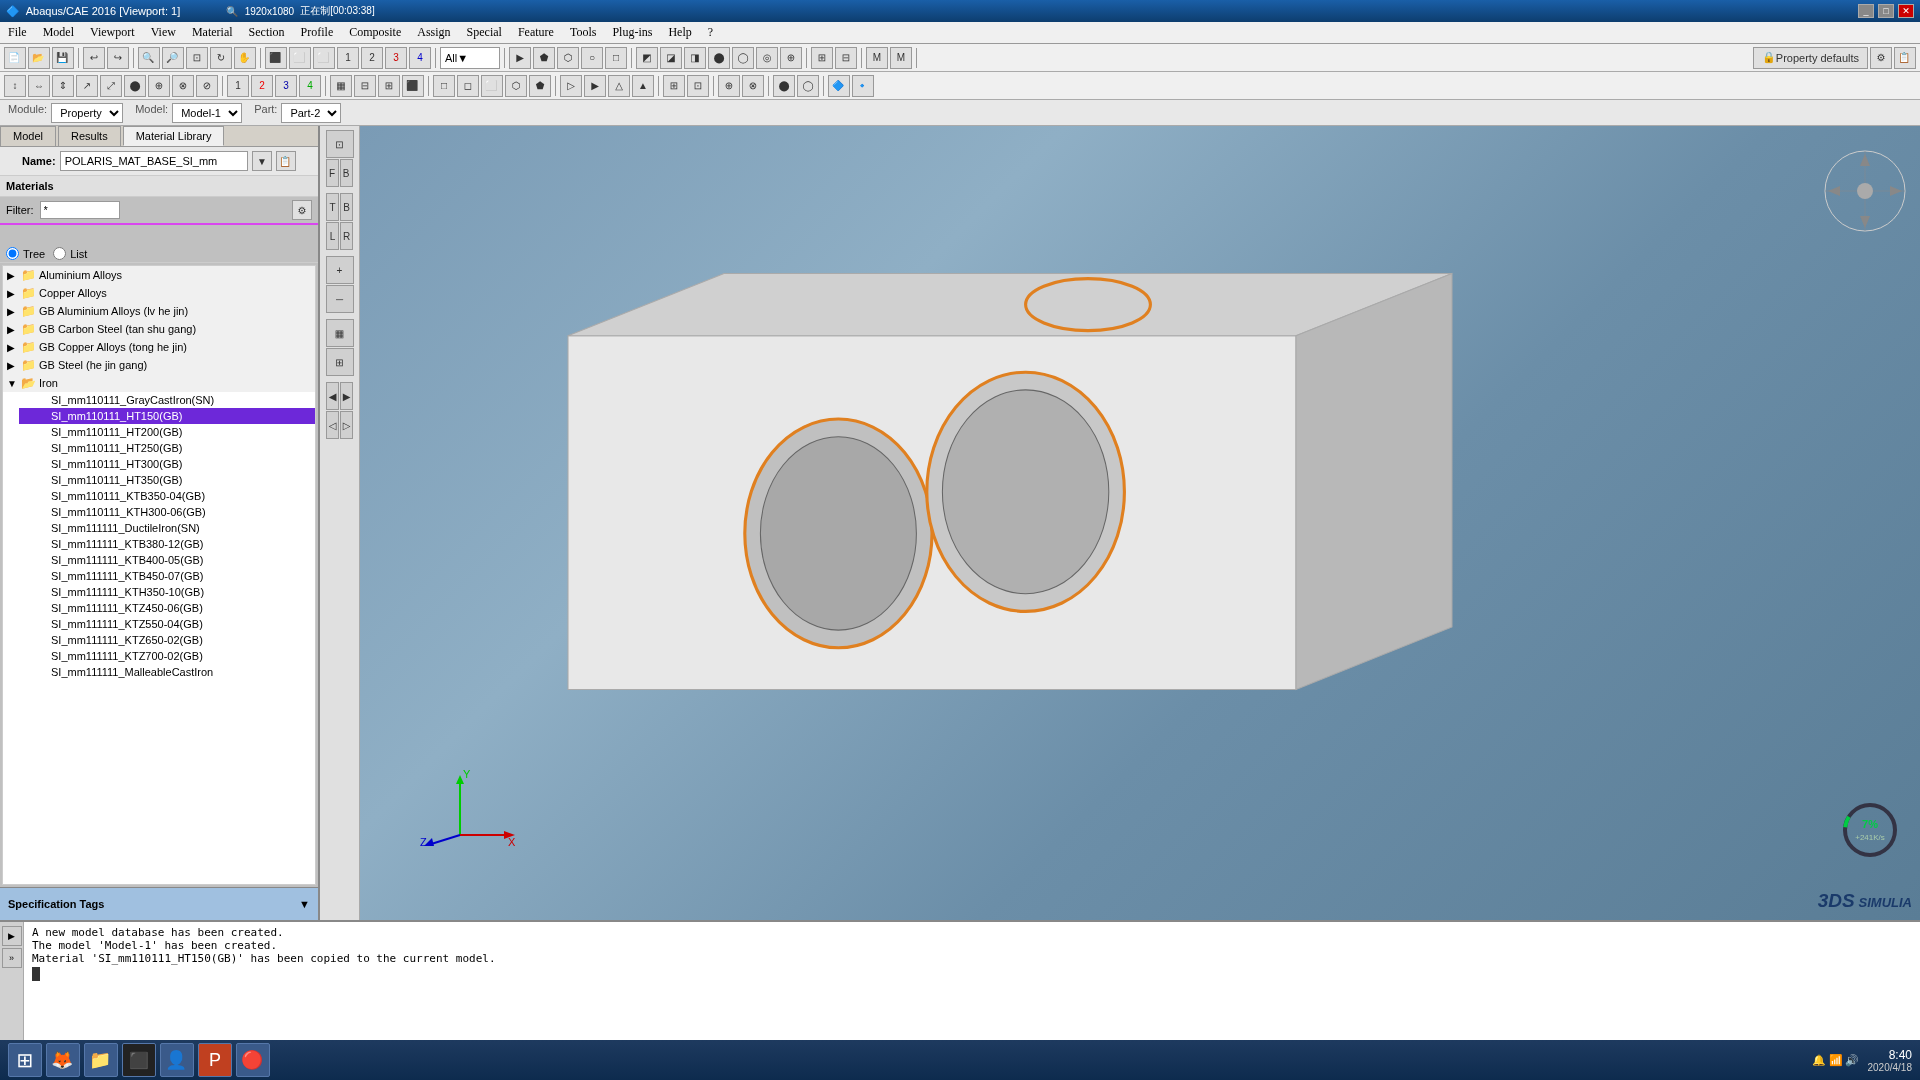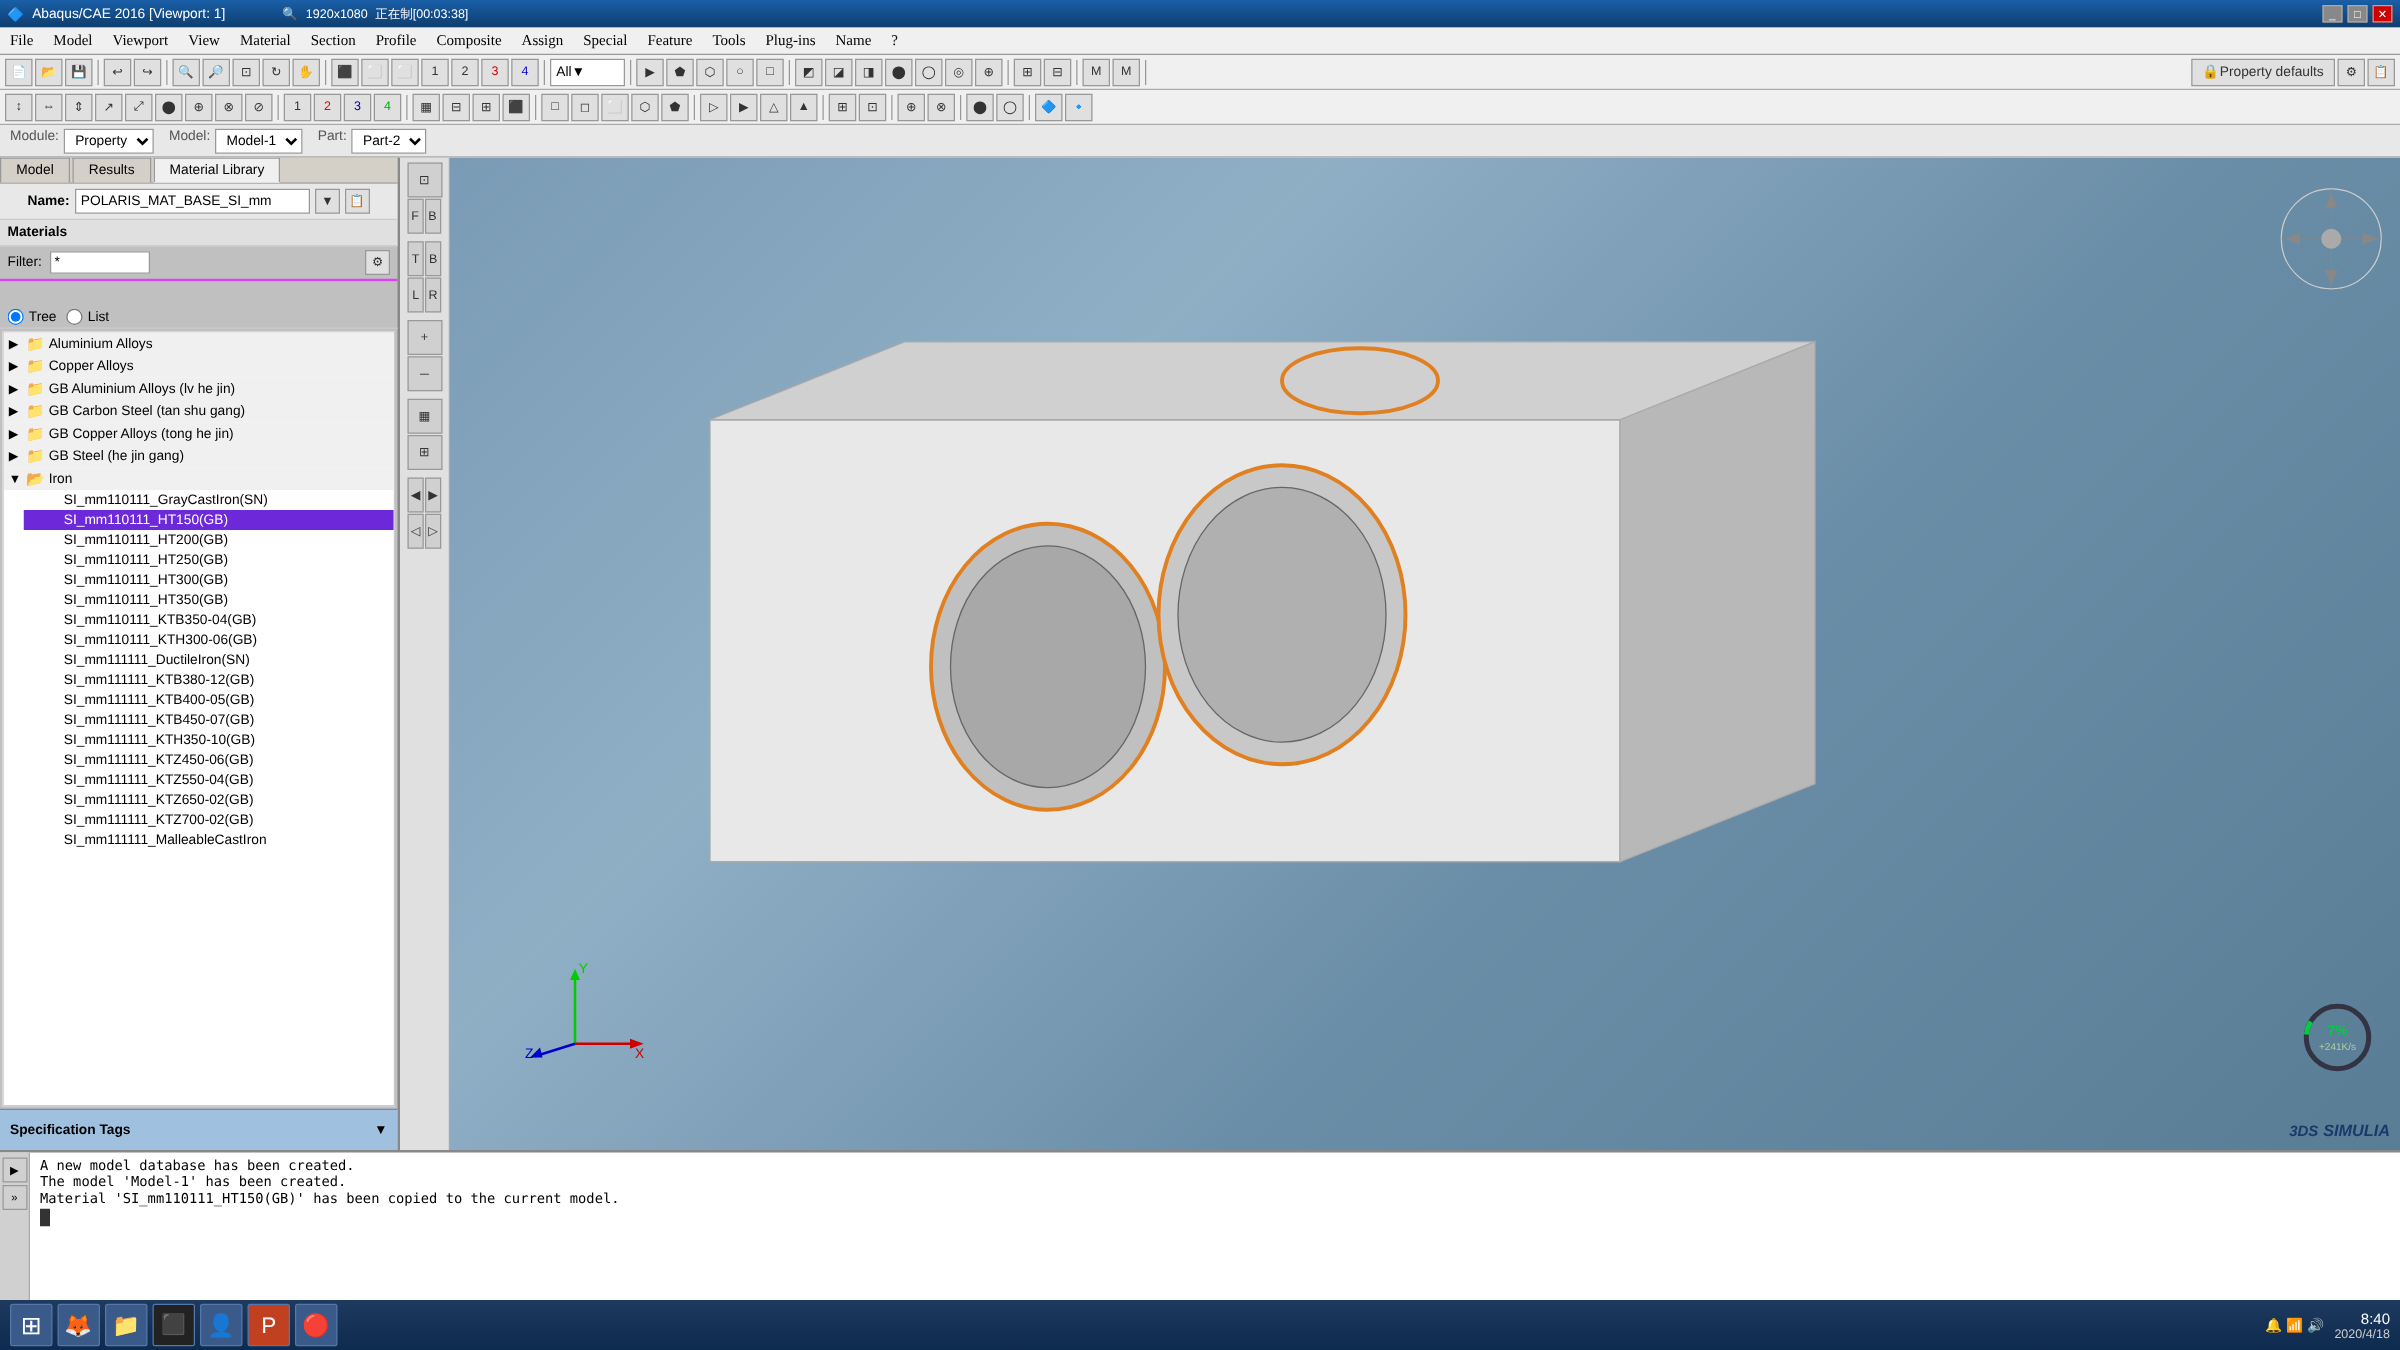--- a/index.html
+++ b/index.html
@@ -241,21 +241,21 @@
     <div class="menu-item">View</div>
     <div class="menu-item">Material</div>
     <div class="menu-item">Section</div>
     <div class="menu-item">Profile</div>
     <div class="menu-item">Composite</div>
     <div class="menu-item">Assign</div>
     <div class="menu-item">Special</div>
     <div class="menu-item">Feature</div>
     <div class="menu-item">Tools</div>
     <div class="menu-item">Plug-ins</div>
-    <div class="menu-item">Name</div>
+    <div class="menu-item">Help</div>
     <div class="menu-item">?</div>
   </div>
 
   <div id="toolbar1">
     <div class="tb-btn">📄</div>
     <div class="tb-btn">📂</div>
     <div class="tb-btn">💾</div>
     <div class="tb-sep"></div>
     <div class="tb-btn">↩</div>
     <div class="tb-btn">↪</div>
@@ -599,21 +599,21 @@
               <circle cx="30" cy="30" r="25" fill="none" stroke="#334" stroke-width="4"></circle>
 
               <circle cx="30" cy="30" r="25" fill="none" stroke="#00cc44" stroke-width="4" stroke-dasharray="11 148" stroke-dashoffset="39" transform="rotate(-90 30 30)"></circle>
               <text x="30" y="28" text-anchor="middle" font-size="11" fill="#00cc44" font-weight="bold">7%</text>
               <text x="30" y="40" text-anchor="middle" font-size="8" fill="#aaccaa">+241K/s</text>
             </svg>
           </div>
 
           
           <div id="simulia-logo">
-            <span style="color:#1a3a6a; font-size:12px;">3DS</span>
+            <span style="color:#1a3a6a; font-size:19px;">3DS</span>
             <span style="color:#1a3a6a; font-size:13px; font-weight:bold; font-style:italic;"> SIMULIA</span>
           </div>
 
         </div>
       </div>
     </div>
 
     <div id="console">
       <div style="display:flex; flex:1;">
         <div style="width:24px; background:#d0d0d0; display:flex; flex-direction:column; align-items:center; padding:4px 0; gap:2px; border-right:1px solid #aaa;">

